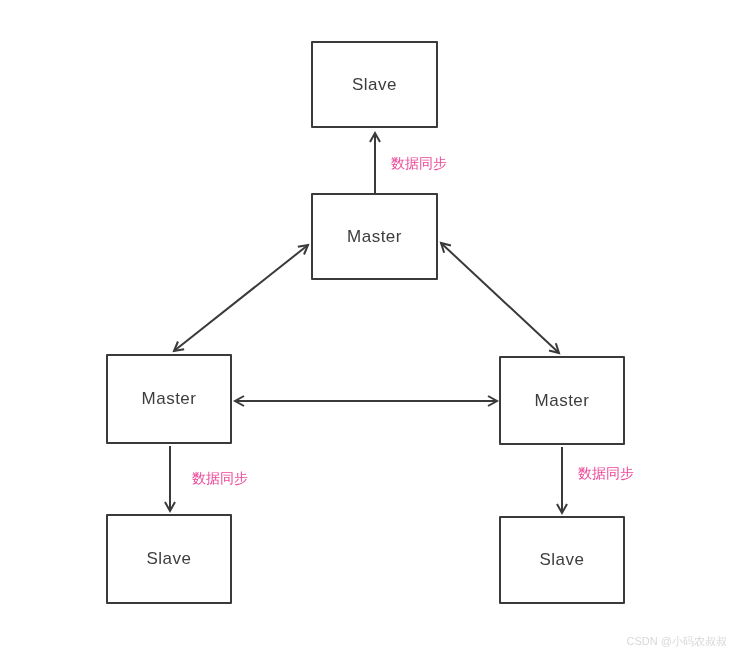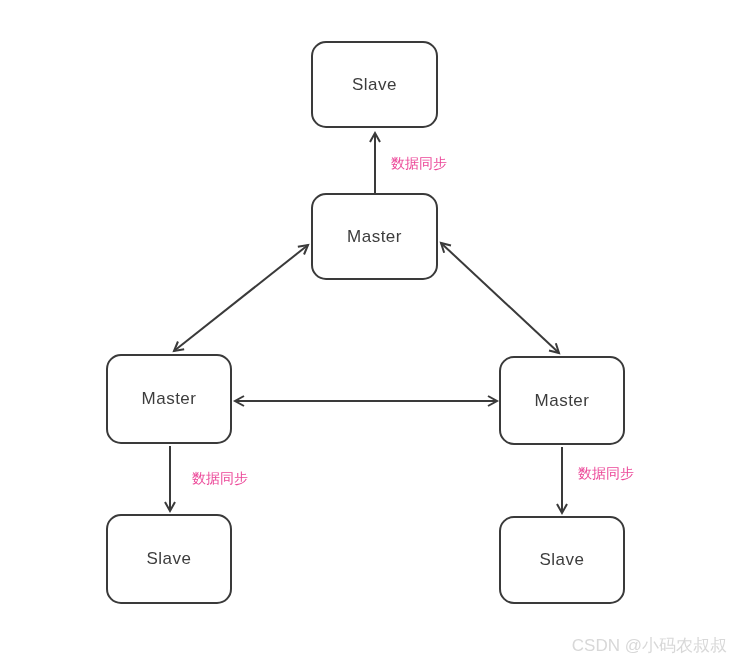--- a/index.html
+++ b/index.html
@@ -19,21 +19,21 @@
     position: absolute;
     left: 0;
     top: 0;
     width: 734px;
     height: 665px;
   }
   .node {
     position: absolute;
     box-sizing: border-box;
     border: 2px solid #3a3a3a;
-    border-radius: 15px;
+    border-radius: 1px;
     background: #ffffff;
     display: flex;
     align-items: center;
     justify-content: center;
     font-size: 17px;
     color: #3d3d3d;
     letter-spacing: 0.5px;
   }
   .node-slave-top     { left: 311px; top: 41px;  width: 127px; height: 87px; }
   .node-master-center { left: 311px; top: 193px; width: 127px; height: 87px; }
@@ -47,21 +47,21 @@
     color: #ec4899;
     white-space: nowrap;
   }
   .edge-label-top   { left: 391px; top: 155px; }
   .edge-label-left  { left: 192px; top: 470px; }
   .edge-label-right { left: 578px; top: 465px; }
   .watermark {
     position: absolute;
     right: 7px;
     top: 634px;
-    font-size: 17px;
+    font-size: 11px;
     color: #d8d8d8;
     white-space: nowrap;
   }
 </style>
 </head>
 <body>
 
 <div class="canvas">
 
   <svg class="edges" viewBox="0 0 734 665" xmlns="http://www.w3.org/2000/svg">

